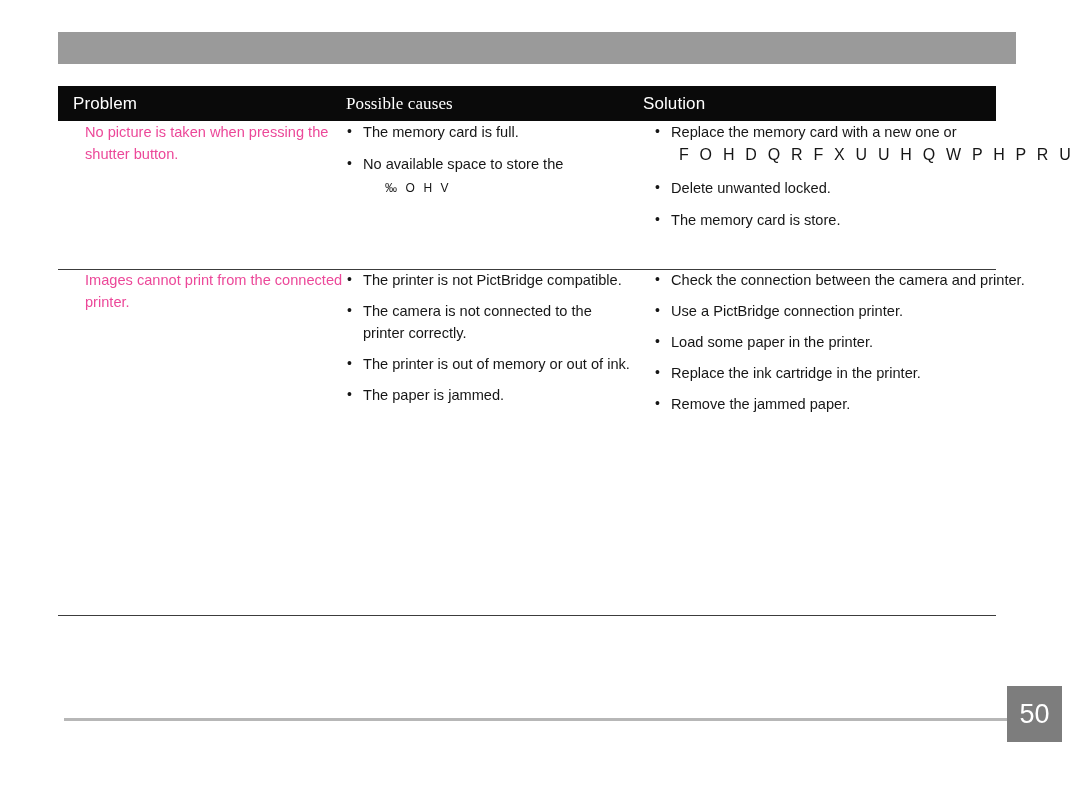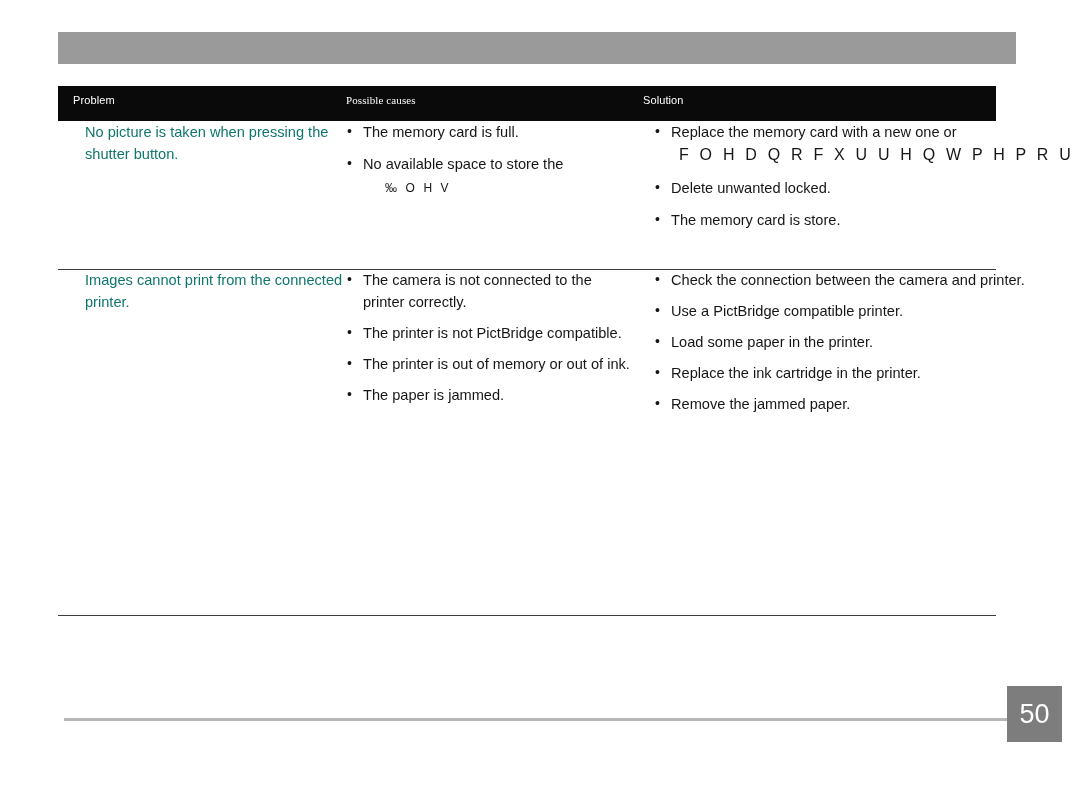--- a/index.html
+++ b/index.html
@@ -39,21 +39,21 @@
     left: -12px;
     top: 0;
     width: 938px;
     height: 35px;
     background: #0a0a0a;
   }
   .table-header-cell {
     position: absolute;
     top: 8px;
     color: #ffffff;
-    font-size: 11px;
+    font-size: 17px;
     letter-spacing: 0.1px;
     white-space: nowrap;
   }
   .th-problem  { left: 15px; }
   .th-causes   { left: 288px; font-family: Liberation Serif, serif; }
   .th-solution { left: 585px; }
 
   .table-body {
     position: absolute;
     top: 35px;
@@ -82,21 +82,21 @@
     position: absolute;
     top: 0;
   }
   .col-problem  { left: 15px;  width: 258px; }
   .col-causes   { left: 277px; width: 290px; }
   .col-solution { left: 585px; width: 420px; }
 
   .cell-text {
     font-size: 14.6px;
     line-height: 22px;
-    color: #0f766e;
+    color: #ec4899;
   }
 
   ul.bullet-list {
     list-style: none;
     margin: 0;
     padding: 0;
   }
   ul.bullet-list > li {
     position: relative;
     padding-left: 16px;
@@ -207,31 +207,31 @@
     </div>
 
     <div class="table-row row-2" style="margin-top:35px;">
 
       <div class="cell col-problem">
         <div class="cell-text">Images cannot print from the connected printer.</div>
       </div>
 
       <div class="cell col-causes">
         <ul class="bullet-list">
+          <li class="tight">The printer is not PictBridge compatible.</li>
           <li class="tight">The camera is not connected to the printer correctly.</li>
-          <li class="tight">The printer is not PictBridge compatible.</li>
           <li class="tight">The printer is out of memory or out  of ink.</li>
           <li class="tight">The paper is jammed.</li>
         </ul>
       </div>
 
       <div class="cell col-solution">
         <ul class="bullet-list">
           <li class="tight">Check the connection between the camera and printer.</li>
-          <li class="tight">Use a PictBridge compatible printer.</li>
+          <li class="tight">Use a PictBridge connection printer.</li>
           <li class="tight">Load some paper in the printer.</li>
           <li class="tight">Replace the ink cartridge in the printer.</li>
           <li class="tight">Remove the jammed paper.</li>
         </ul>
       </div>
 
       <div class="row-divider" id="divider-bottom"></div>
     </div>
 
   </div>

